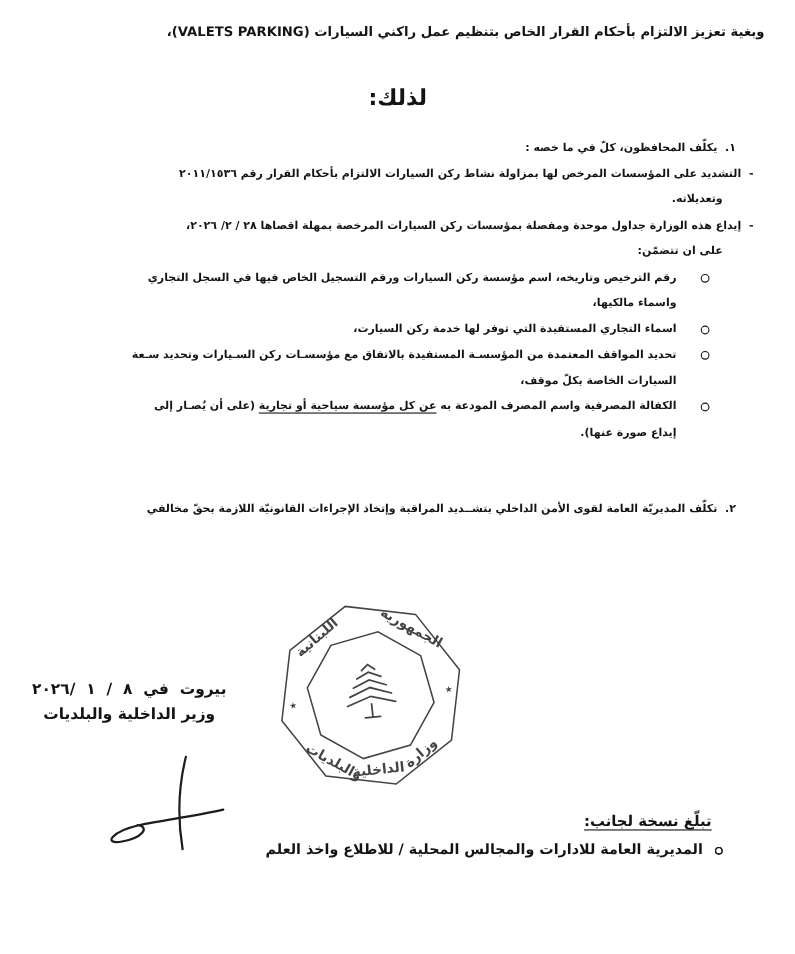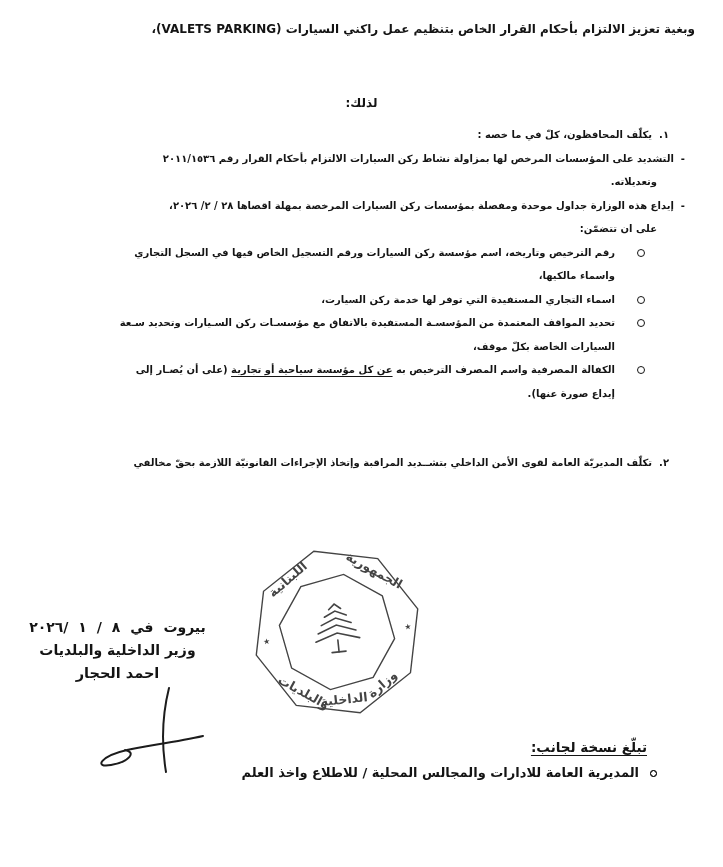--- a/index.html
+++ b/index.html
@@ -3,21 +3,21 @@
 <meta charset="utf-8">
 <style>
   html,body{margin:0;padding:0;background:#ffffff;}
   .page{
     position:relative;width:723px;height:867px;background:#fff;
     font-family:"DejaVu Sans",sans-serif;direction:rtl;color:#141414;
     font-weight:bold;overflow:hidden;
   }
   .line{line-height:23.5px;height:23.5px;white-space:nowrap;font-size:10px;}
   .intro{position:absolute;top:22px;right:28px;left:28px;text-align:right;font-size:12px;white-space:nowrap;}
-  .therefore{position:absolute;top:96px;left:0;width:100%;text-align:center;font-size:12px;}
+  .therefore{position:absolute;top:76px;left:0;width:100%;text-align:center;font-size:20px;}
   .content{position:absolute;top:123px;right:28px;left:20px;}
   .heading-row{margin-right:26px;}
   .num{margin-left:7px;}
   .dash-item{margin-right:10px;}
   .dash-cont{margin-right:38px;}
   .circle-item{position:relative;margin-right:80px;}
   .cmark{
     position:absolute;right:-30px;top:8px;width:6px;height:6px;
     border:1.4px solid #141414;border-radius:50%;
   }
@@ -76,21 +76,21 @@
     </div>
 
     <div class="circle-item">
       <span class="cmark"></span>
       <div class="line">تحديد المواقف المعتمدة من المؤسسـة المستفيدة بالاتفاق مع مؤسسـات ركن السـيارات وتحديد سـعة</div>
       <div class="line">السيارات الخاصة بكلّ موقف،</div>
     </div>
 
     <div class="circle-item">
       <span class="cmark"></span>
-      <div class="line"><span>الكفالة المصرفية واسم المصرف الترخيص به </span><span class="u">عن كل مؤسسة سياحية أو تجارية</span><span> (على أن يُصـار إلى</span></div>
+      <div class="line"><span>الكفالة المصرفية واسم المصرف المودعة به </span><span class="u">عن كل مؤسسة سياحية أو تجارية</span><span> (على أن يُصـار إلى</span></div>
       <div class="line">إيداع صورة عنها).</div>
     </div>
   </div>
 
   <div class="item2">
     <div class="line l1">
       <span class="num">٢.</span><span>تكلّف المديريّة العامة لقوى الأمن الداخلي بتشــديد المراقبة وإتخاذ الإجراءات القانونيّة اللازمة بحقّ مخالفي</span>
     </div>
   </div>
 
@@ -115,21 +115,20 @@
       <path d="M89 84 L100 79 L111 84"></path>
       <path d="M94 77 L100 72 L106 77"></path>
       <path d="M100 108 L100 120"></path>
       <path d="M93 120 L107 120"></path>
     </g>
   </svg>
 
   <div class="sigblock">
     <div class="sline dateline">بيروت في ٨ / ١ /٢٠٢٦</div>
     <div class="sline">وزير الداخلية والبلديات</div>
-    <div class="sline nameline">احمد الحجار</div>
   </div>
 
   <svg class="sigmark" viewBox="0 0 130 92">
     <g fill="none" stroke="#1c1c1c" stroke-width="2" stroke-linecap="round">
       <path d="M84 4 C78 28 76 58 81 88"></path>
       <path d="M118 52 C92 58 60 62 42 66 C16 72 8 84 26 81 C44 78 52 68 40 66"></path>
     </g>
   </svg>
 
   <div class="notify">

